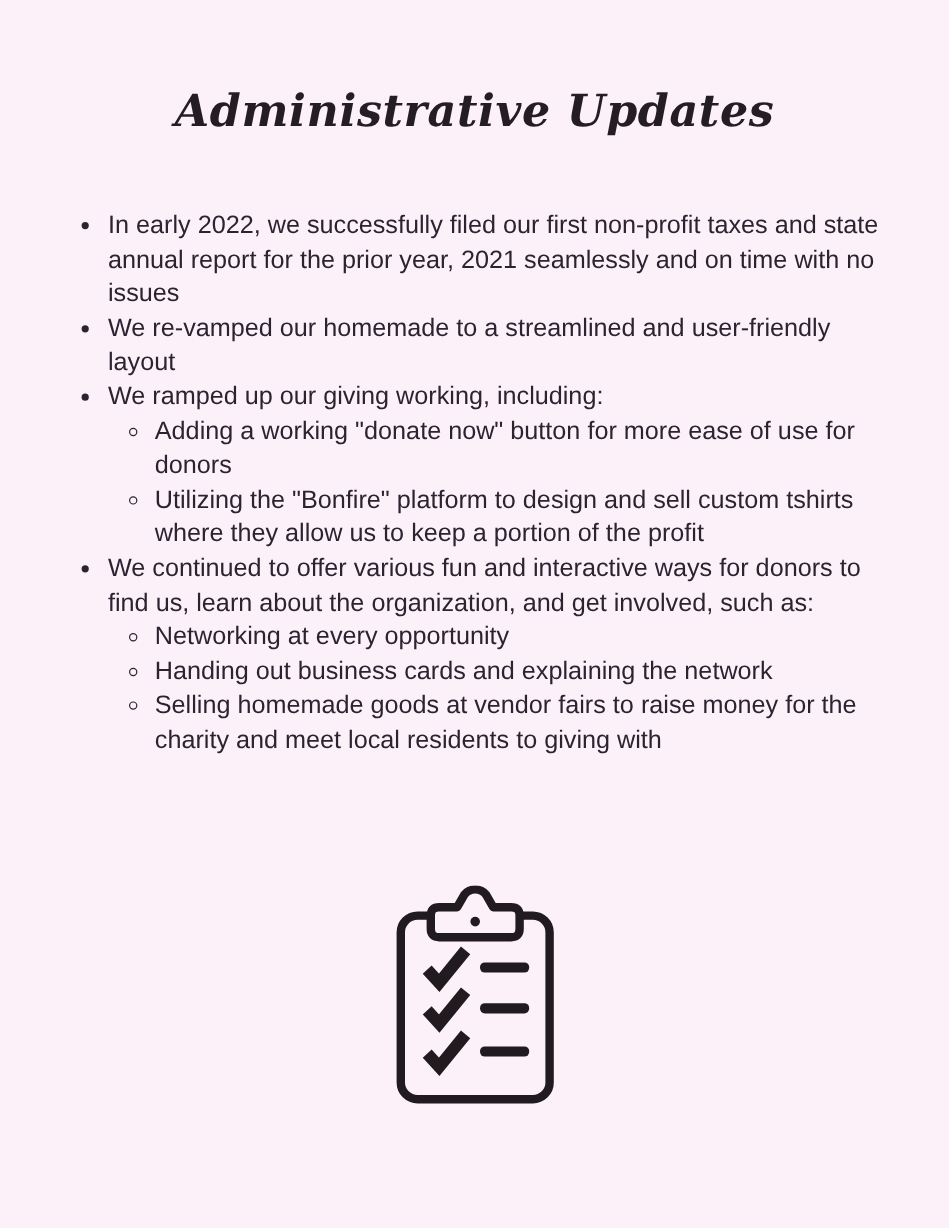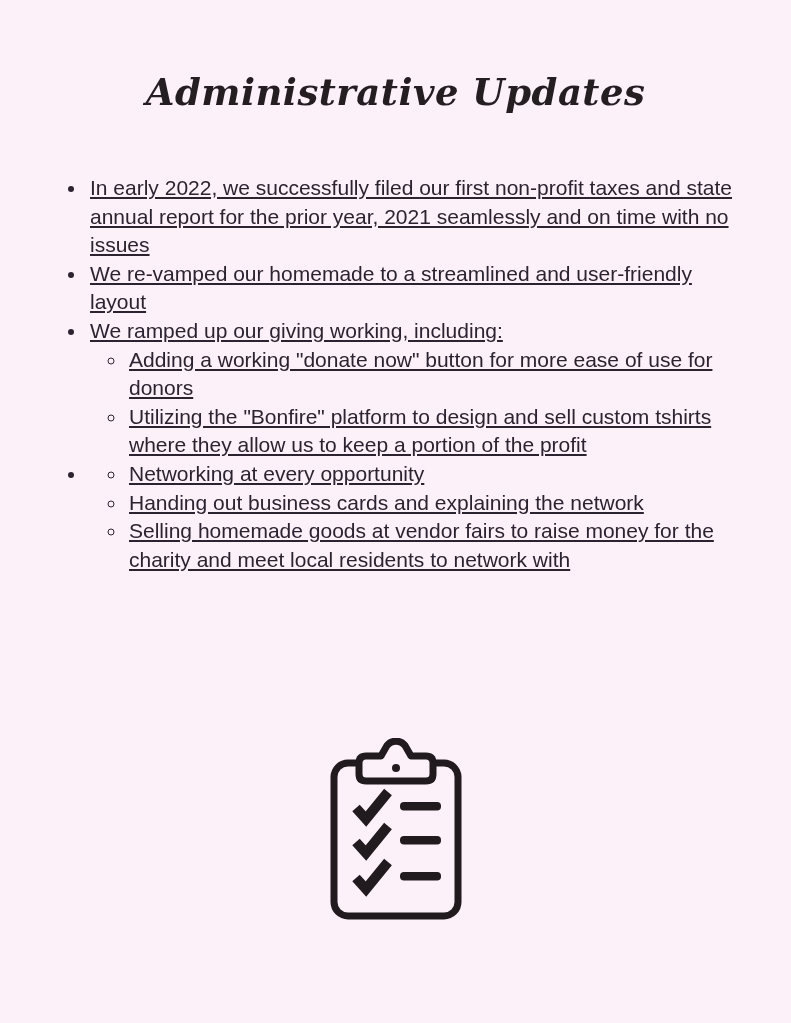--- a/index.html
+++ b/index.html
@@ -24,21 +24,20 @@
     font-style: italic;
     font-weight: 700;
     font-size: 37px;
     letter-spacing: 0.5px;
     color: #241d22;
   }
   .content {
     margin: 60px 44px 0 64px;
     font-size: 21px;
     line-height: 28.6px;
-    text-decoration: underline;
   }
   ul.level-1 {
     list-style: disc outside;
     padding-left: 23px;
   }
   ul.level-1 > li { padding-left: 3px; }
   ul.level-2 {
     list-style: circle outside;
     padding-left: 37px;
   }
@@ -73,29 +72,30 @@
         <ul class="level-2">
           <li>
             <span>Adding a working "donate now" button for more ease of use for donors</span>
           </li>
           <li>
             <span>Utilizing the "Bonfire" platform to design and sell custom tshirts where they allow us to keep a portion of the profit</span>
           </li>
         </ul>
       </li>
       <li>
+        <span>We continued to offer various fun and interactive ways for donors to find us, learn about the organization, and get involved, such as:</span>
         <ul class="level-2">
           <li>
             <span>Networking at every opportunity</span>
           </li>
           <li>
             <span>Handing out business cards and explaining the network</span>
           </li>
           <li>
-            <span>Selling homemade goods at vendor fairs to raise money for the charity and meet local residents to network with</span>
+            <span>Selling homemade goods at vendor fairs to raise money for the charity and meet local residents to giving with</span>
           </li>
         </ul>
       </li>
     </ul>
   </div>
 
   <div class="icon-wrap">
     <svg viewBox="0 0 134 186" xmlns="http://www.w3.org/2000/svg" aria-hidden="true">
 
       <rect x="5" y="25" width="124" height="153" rx="14" fill="none" stroke="#211b1f" stroke-width="7"></rect>

